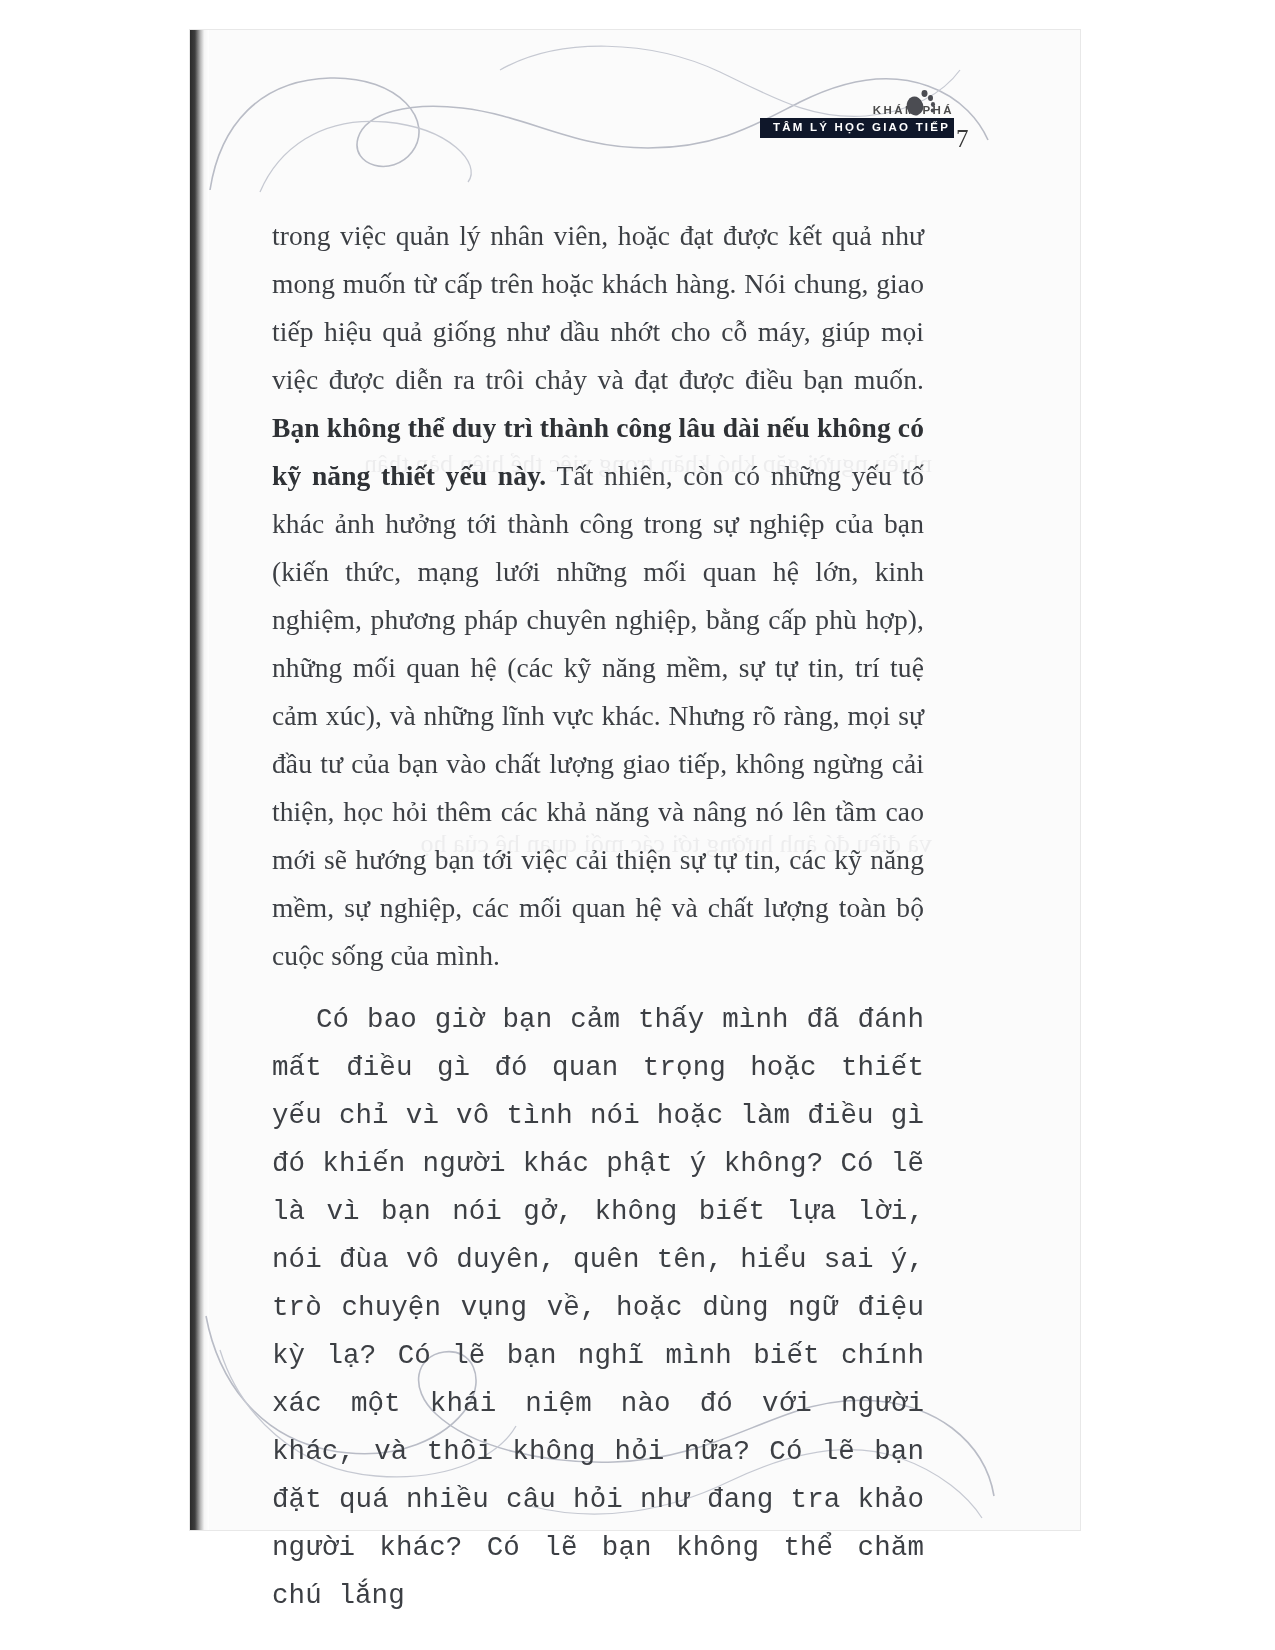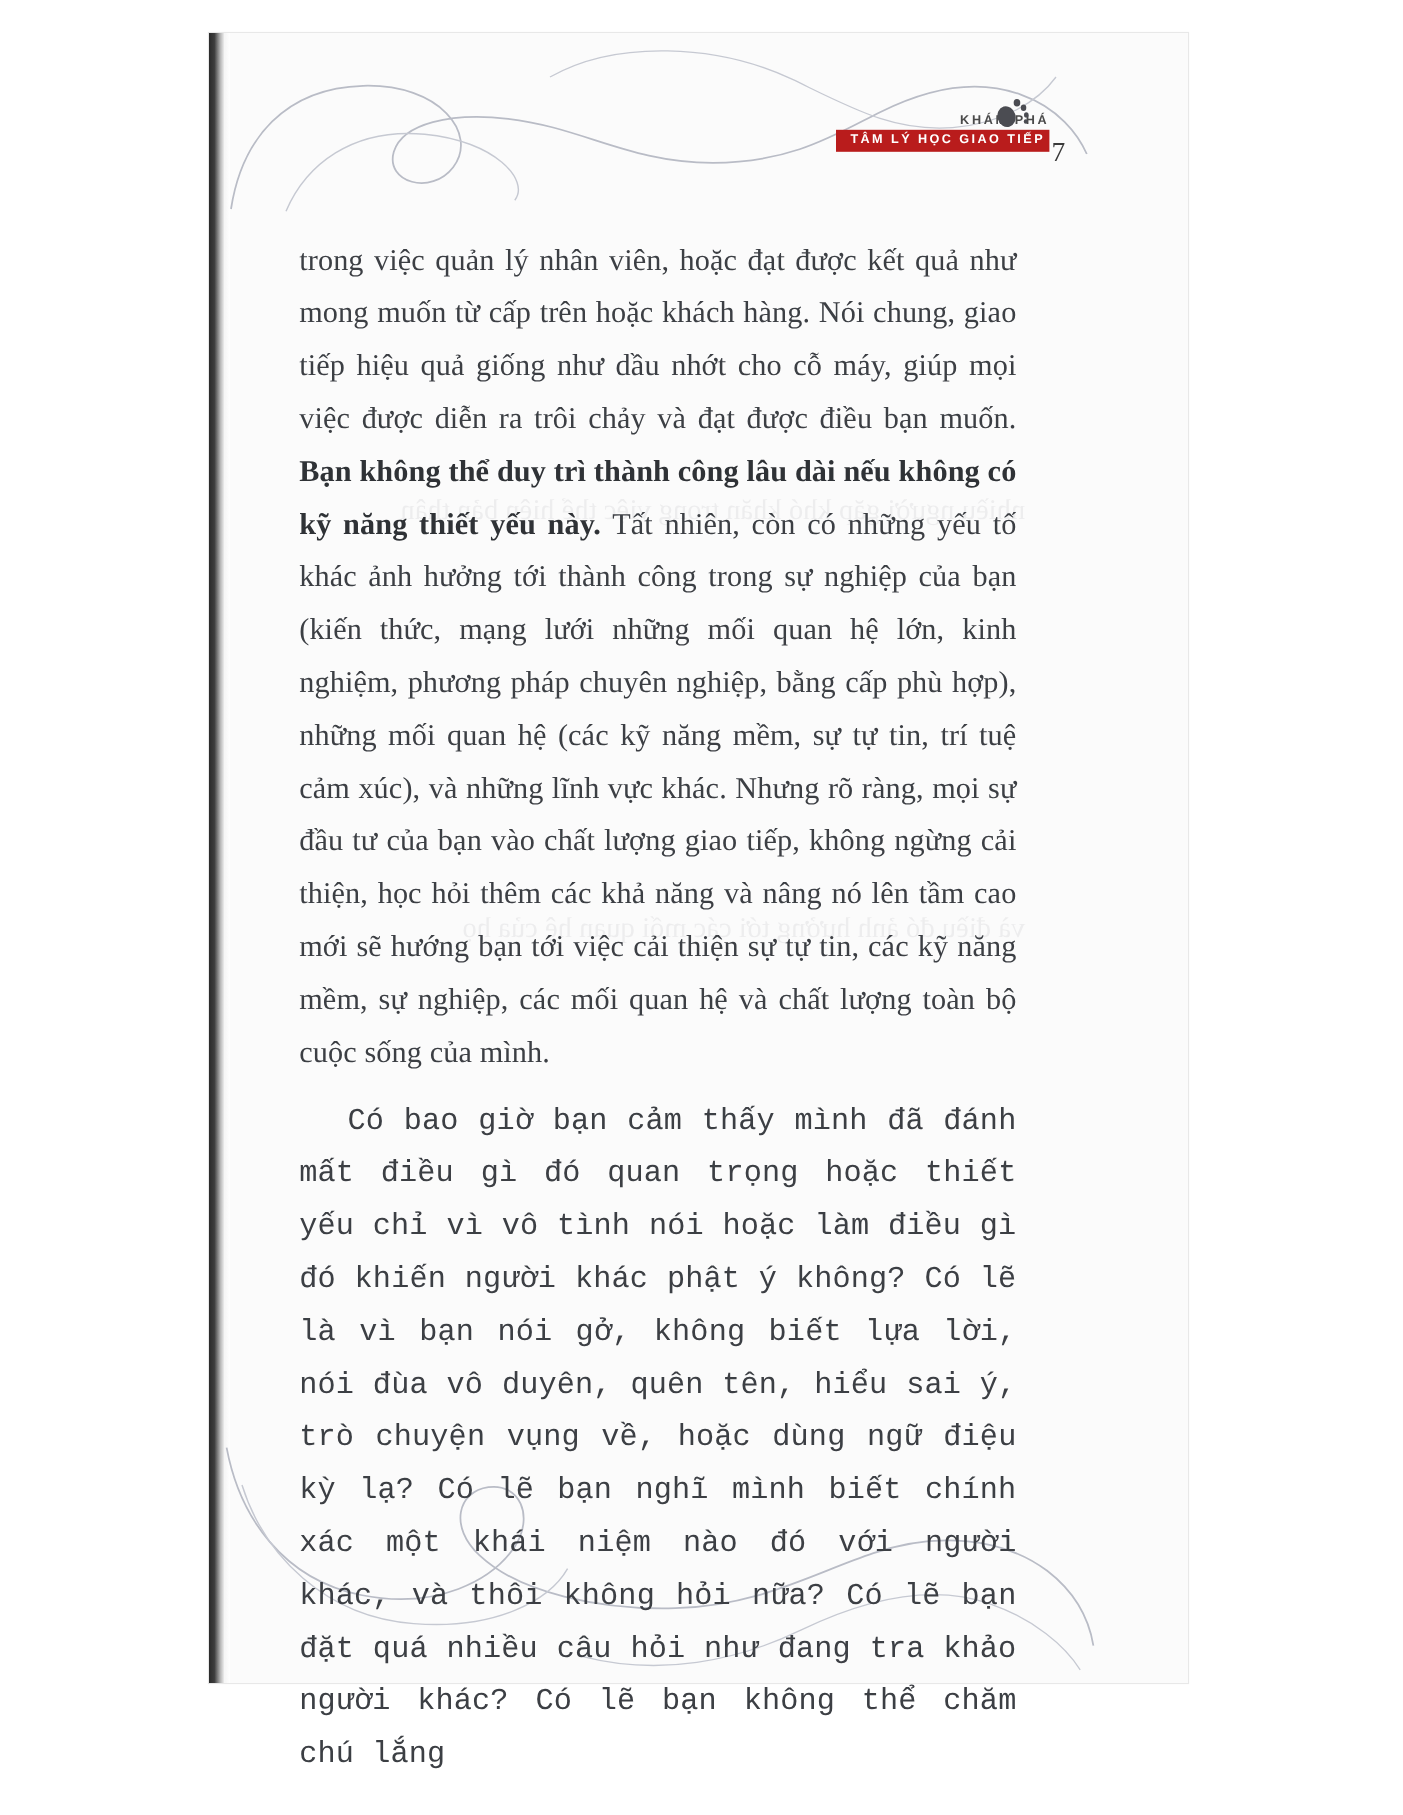--- a/index.html
+++ b/index.html
@@ -71,21 +71,21 @@
     font-size: 11.5px;
     letter-spacing: 2.4px;
     color: #4a4a4a;
     font-weight: 700;
     line-height: 15px;
   }
   .brand-line2 {
     font-size: 11.5px;
     letter-spacing: 2.2px;
     color: #ffffff;
-    background: #b91c1c;
+    background: #0f172a;
     font-weight: 700;
     line-height: 17px;
     padding: 1px 4px 2px 4px;
   }
   .footprint {
     position: absolute;
     left: 142px;
     top: -8px;
   }
   .page-number {

